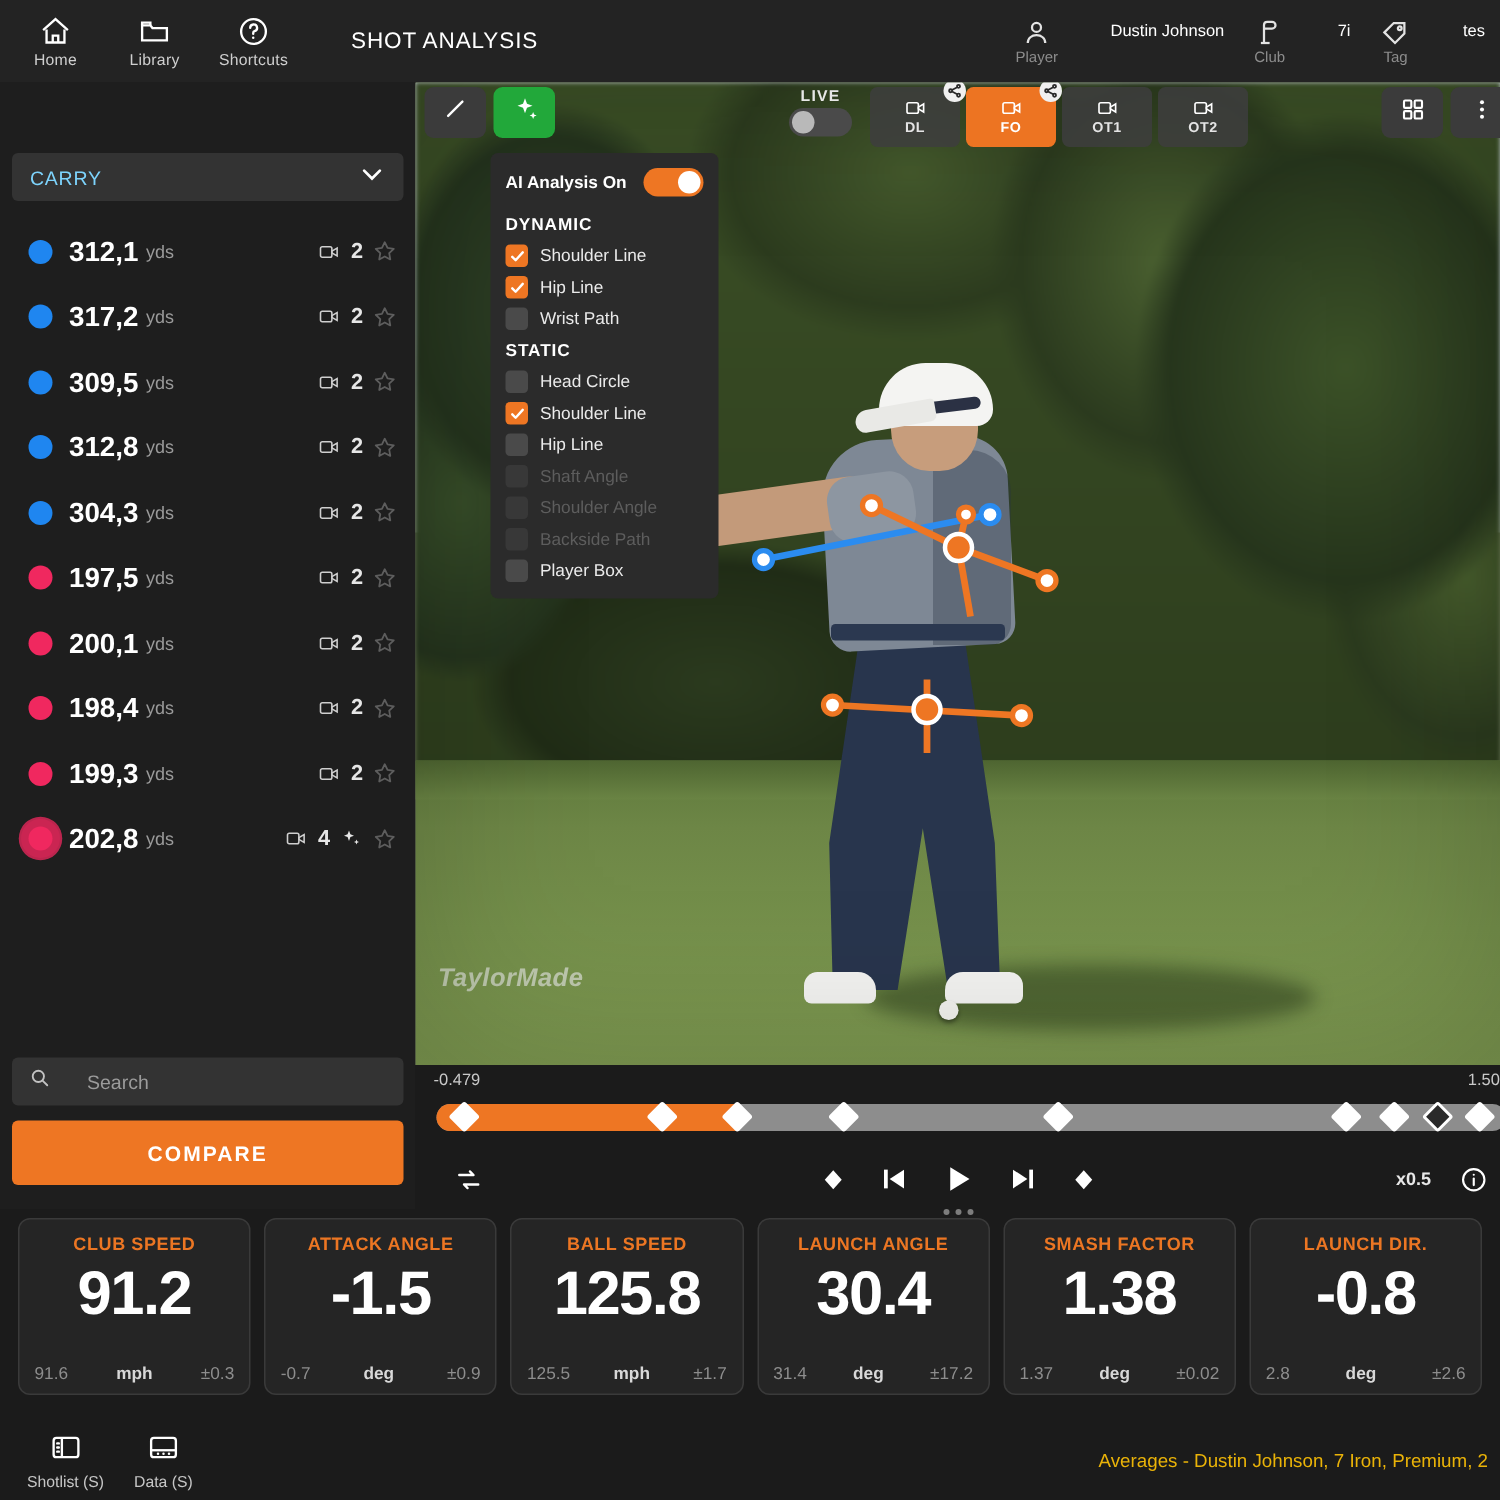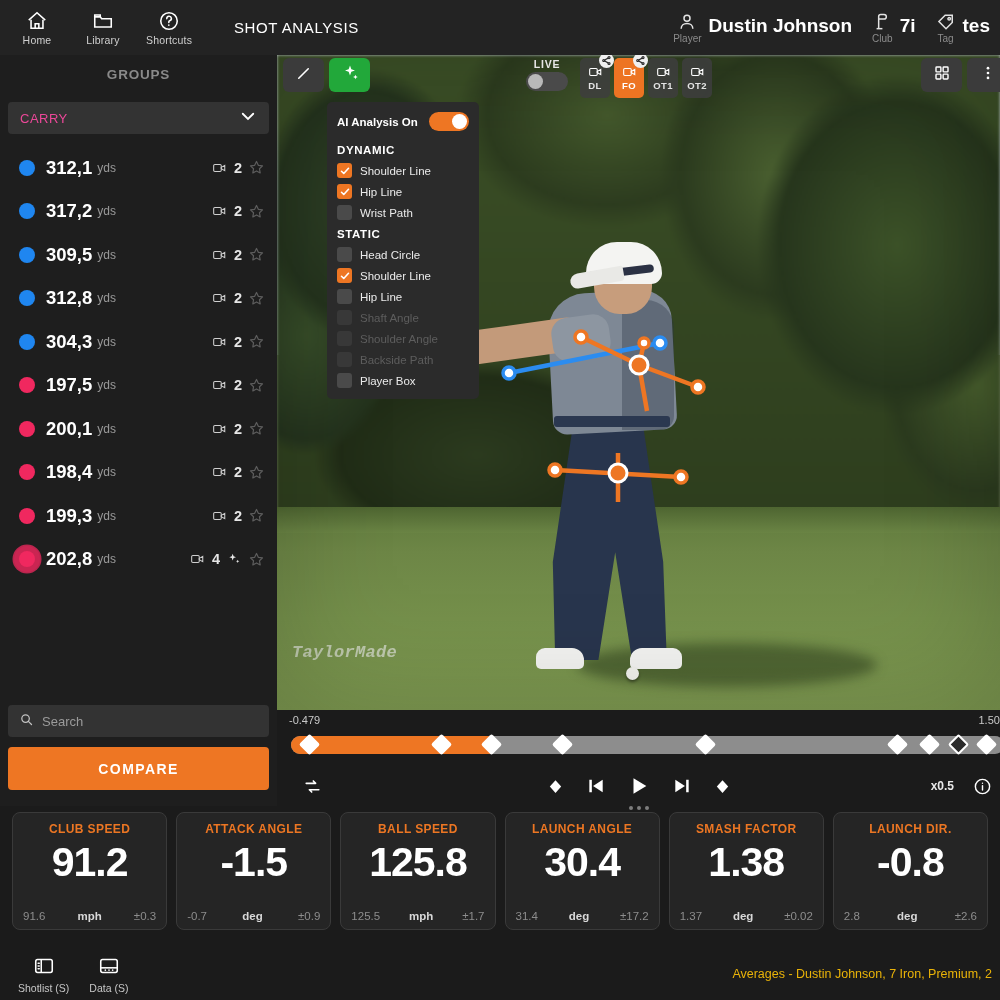--- a/index.html
+++ b/index.html
@@ -31,21 +31,21 @@
     margin-left: auto; display: flex; align-items: center;
     gap: 0px; padding-right: 0px;
   }
   .meta-item {
     display: flex; align-items: flex-start; gap: 7px;
     padding: 0 10px; cursor: pointer;
   }
   .meta-ic { display: flex; flex-direction: column; align-items: center; gap: 1px; }
   .meta-ic .ico { width: 20px; height: 20px; }
   .meta-ic .sub { font-size: 10px; color: #8c8c8c; }
-  .meta-val { font-size: 19px; font-weight: bold; color: #fff; padding-top: 3px; white-space: nowrap; }
+  .meta-val { font-size: 11px; font-weight: normal; color: #fff; padding-top: 3px; white-space: nowrap; margin-left: 28px; }
 
   
   .sidebar {
     position: absolute; top: 55px; left: 0; width: 277px; height: 751px;
     background: #1e1e1e; display: flex; flex-direction: column;
   }
   .tabs { display: flex; height: 39px; position: relative; }
   .tab {
     flex: 1; display: flex; align-items: center; justify-content: center;
     font-size: 13.5px; font-weight: bold; letter-spacing: .8px;
@@ -54,21 +54,21 @@
   .tab.active { color: #fff; }
   .tab.active:after {
     content: ""; position: absolute; bottom: 0; left: 0; right: 0;
     height: 2px; background: #e8742c;
   }
   .carry-select {
     margin: 8px 8px 4px 8px; height: 32px; background: #333;
     border-radius: 4px; display: flex; align-items: center;
     padding: 0 12px; cursor: pointer;
   }
-  .carry-select .txt { font-size: 13px; letter-spacing: .5px; color: #ec4899; }
+  .carry-select .txt { font-size: 13px; letter-spacing: .5px; color: #7dd3fc; }
   .carry-select .chev { margin-left: auto; }
   .shots { flex: 1; overflow: hidden; padding-top: 8px; }
   .shot-row {
     height: 43.5px; display: flex; align-items: center;
     padding: 0 12px 0 8px; cursor: pointer;
   }
   .dot-wrap { width: 38px; display: flex; align-items: center; justify-content: center; }
   .dot { width: 16px; height: 16px; border-radius: 50%; }
   .dot.sel {
     width: 16px; height: 16px;
@@ -76,37 +76,37 @@
   }
   .shot-val { font-size: 18.5px; font-weight: bold; color: #fff; }
   .shot-unit { font-size: 12px; color: #9a9a9a; margin-left: 5px; font-weight: normal; }
   .shot-right { margin-left: auto; display: flex; align-items: center; gap: 6px; }
   .cam-count { display: flex; align-items: center; gap: 5px; }
   .cam-count .n { font-size: 14.5px; font-weight: bold; color: #e6e6e6; }
   .star { width: 17px; height: 17px; }
   .search-box {
     margin: 0 8px 10px 8px; height: 32px; background: #333;
     border-radius: 4px; display: flex; align-items: center;
-    gap: 8px; padding: 0 11px; cursor: text;
+    gap: 24px; padding: 0 11px; cursor: text;
   }
   .search-box .ph { font-size: 13px; color: #9b9b9b; }
   .compare-btn {
     margin: 0 8px 16px 8px; height: 43px; background: #ee7623;
     border-radius: 4px; display: flex; align-items: center;
     justify-content: center; cursor: pointer;
     font-size: 14px; font-weight: bold; letter-spacing: 1.4px; color: #fff;
   }
 
   
   .video-pane {
     position: absolute; top: 55px; left: 277px;
     width: 723px; height: 655px; overflow: hidden;
     background: #6d7a5a;
   }
-  .scene { position: absolute; inset: 0; font-family: Liberation Mono, monospace; }
+  .scene { position: absolute; inset: 0; }
   .sky { position: absolute; top:0; left:0; right:0; height: 300px;
     background: linear-gradient(#cdd7dd, #b9c6cc 60%, #9aa89a); }
   .trees {
     position: absolute; top: 0; left: 0; right: 0; height: 470px;
     background:
       radial-gradient(ellipse 150px 190px at 90px 150px, #2f4227 0%, #24331d 60%, transparent 72%),
       radial-gradient(ellipse 120px 160px at 30px 280px, #364c28 0%, #24331d 65%, transparent 75%),
       radial-gradient(ellipse 190px 230px at 620px 190px, #3c5228 0%, #26351c 62%, transparent 74%),
       radial-gradient(ellipse 160px 200px at 500px 120px, #4a6030 0%, #2b3a1e 60%, transparent 73%),
       radial-gradient(ellipse 200px 150px at 330px 60px, #44592c 0%, #2c3b1e 60%, transparent 75%),
@@ -187,21 +187,21 @@
   .cams { position: absolute; top: 3px; left: 249px; display: flex; align-items: flex-start; gap: 4px; z-index: 6; }
   .live-wrap { display: flex; flex-direction: column; align-items: center; margin-right: 8px; }
   .live-lbl { font-size: 10.5px; font-weight: bold; letter-spacing: .8px; color: #e7e7e7; }
   .live-toggle {
     width: 42px; height: 19px; border-radius: 10px; background: #4a4a4a;
     position: relative; cursor: pointer; margin-top: 2px;
   }
   .live-knob { position: absolute; left: 2px; top: 2px; width: 15px; height: 15px;
     border-radius: 50%; background: #b9b9b9; }
   .cam-btn {
-    width: 30px; height: 40px; border-radius: 5px; background: rgba(62,62,62,.86);
+    width: 60px; height: 40px; border-radius: 5px; background: rgba(62,62,62,.86);
     display: flex; flex-direction: column; align-items: center; justify-content: center;
     gap: 1px; position: relative; cursor: pointer;
   }
   .cam-btn.active { background: #ed7422; }
   .cam-btn .cl { font-size: 9.5px; font-weight: bold; letter-spacing: .4px; color: #e4e4e4; }
   .cam-btn.active .cl { color: #fff; }
   .cam-badge {
     position: absolute; top: -5px; right: -4px; width: 15px; height: 15px;
     border-radius: 50%; background: #f0f0f0; display:flex; align-items:center; justify-content:center;
   }
@@ -373,21 +373,20 @@
           <span class="sub">Tag</span>
         </span>
         <span class="meta-val">tes</span>
       </div>
     </div>
   </div>
 
   <div class="sidebar">
 
     <div class="tabs">
-      <div class="tab">GROUPS</div>
     </div>
 
     <div class="carry-select">
       <span class="txt">CARRY</span>
       <span class="chev">
         <svg viewBox="0 0 24 24" width="18" height="18" fill="none" stroke="#fff" stroke-width="2.4" stroke-linecap="round">
             <path d="M5 9l7 7 7-7"></path>
           </svg>
       </span>
     </div>

